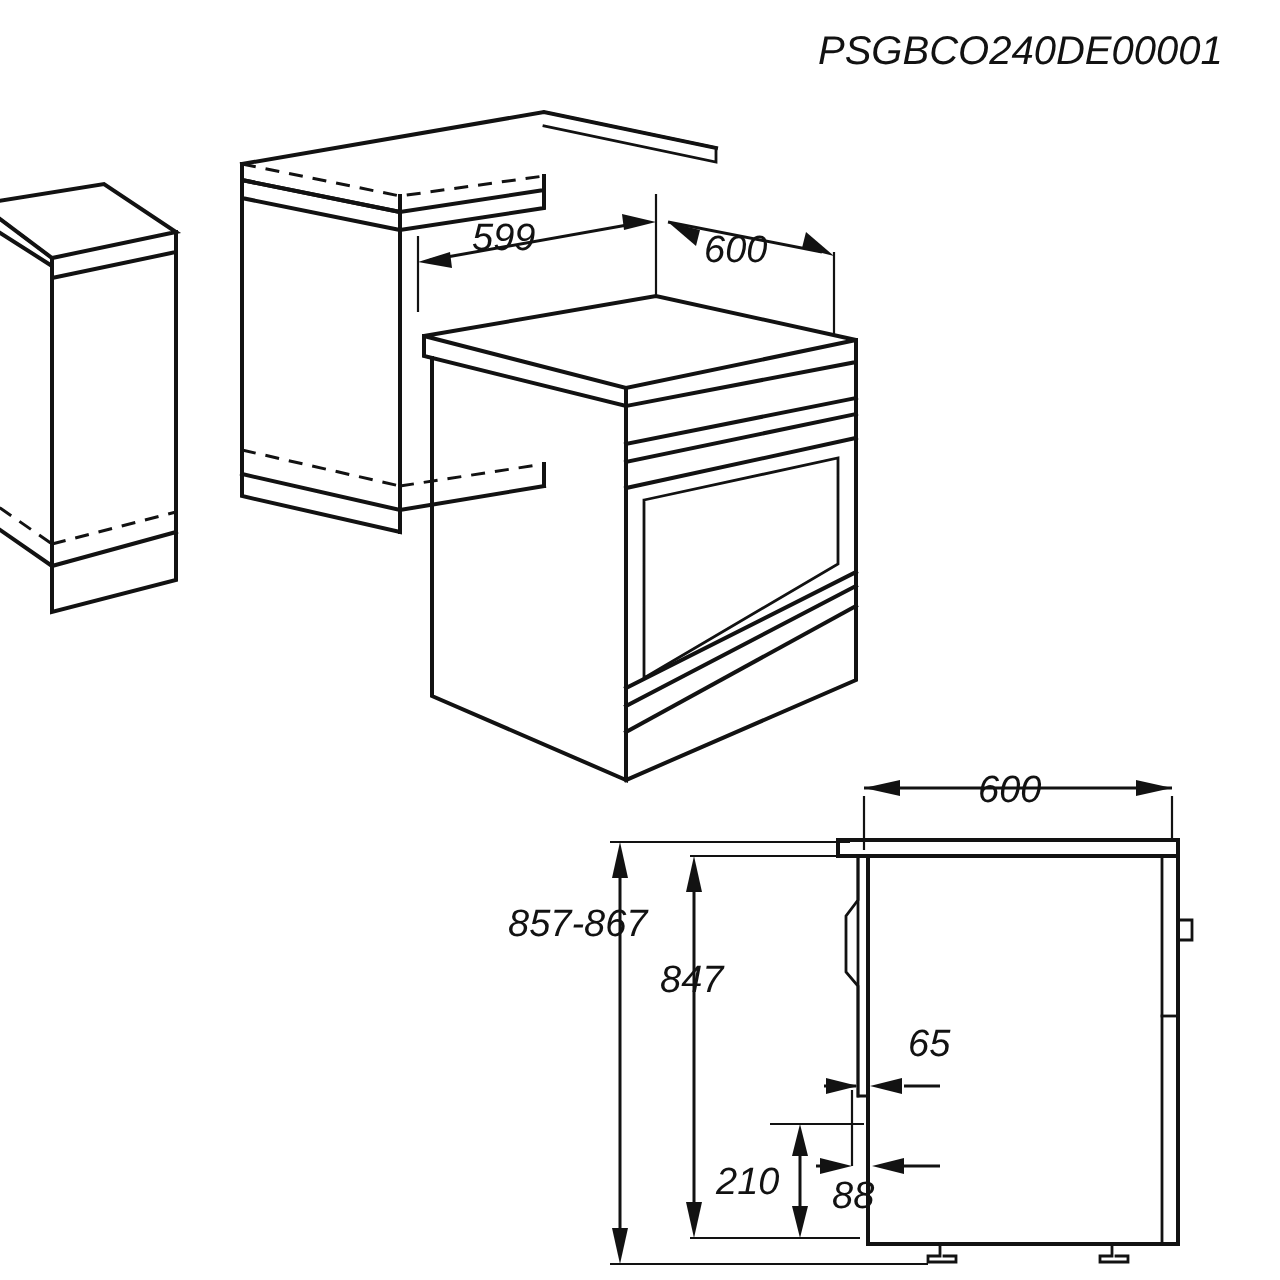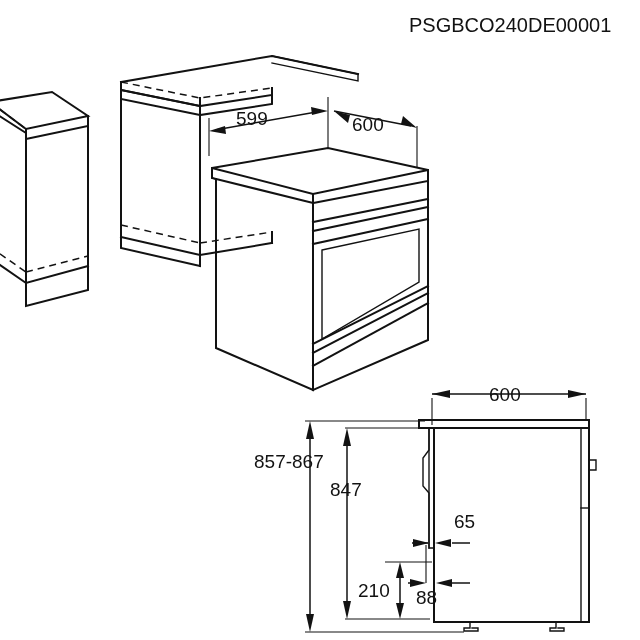--- a/index.html
+++ b/index.html
@@ -12,20 +12,21 @@
     font-family: "Liberation Sans", sans-serif;
     width: 640px;
     height: 640px;
     overflow: hidden;
   }
   #drawing-root {
     position: relative;
     width: 640px;
     height: 640px;
     background: #fef9c3;
+    font-style: italic;
   }
   svg.tech-drawing {
     display: block;
     width: 640px;
     height: 640px;
   }
   .solid-line {
     fill: none;
     stroke: #121212;
     stroke-width: 2;

